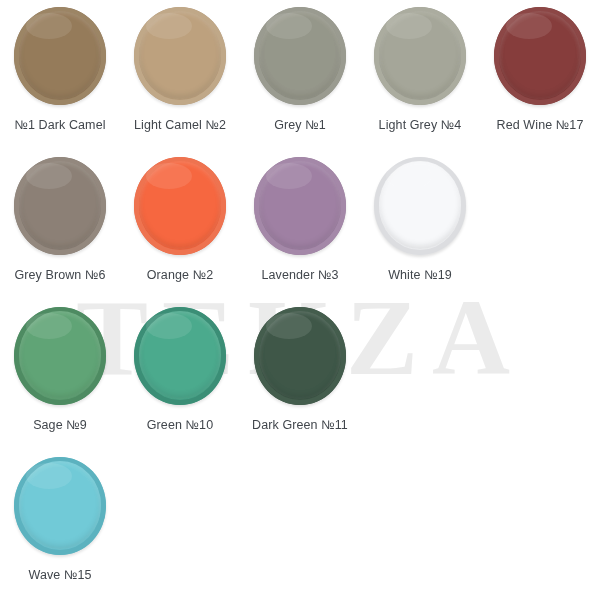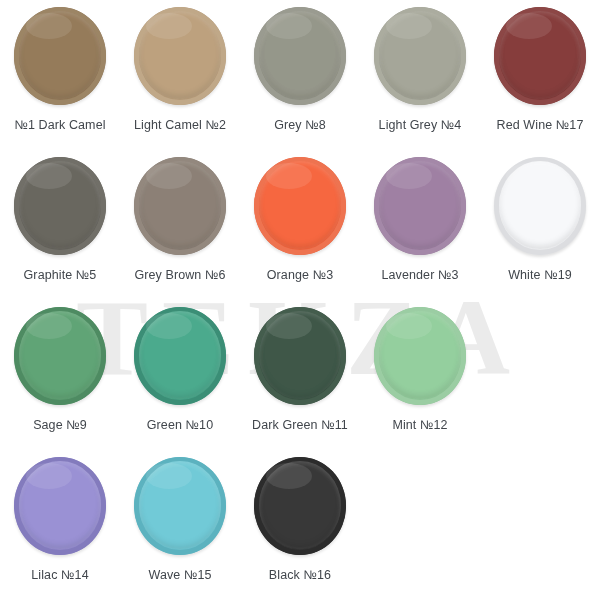--- a/index.html
+++ b/index.html
@@ -140,21 +140,21 @@
             </div>
         </div>
         <div class="swatch-label">Light Camel №2</div>
       </div>
       <div class="swatch-cell">
         <div class="disc-wrap">
           <div class="disc" style="background: rgb(141, 142, 130); box-shadow: rgba(0, 0, 0, 0.12) 0px 2px 3px, rgb(154, 155, 144) 0px 0px 0px 5px inset;">
               <span class="sheen"></span>
             </div>
         </div>
-        <div class="swatch-label">Grey №8</div>
+        <div class="swatch-label">Grey №1</div>
       </div>
       <div class="swatch-cell">
         <div class="disc-wrap">
           <div class="disc" style="background: rgb(156, 157, 144); box-shadow: rgba(0, 0, 0, 0.12) 0px 2px 3px, rgb(171, 172, 159) 0px 0px 0px 5px inset;">
               <span class="sheen"></span>
             </div>
         </div>
         <div class="swatch-label">Light Grey №4</div>
       </div>
       <div class="swatch-cell">
@@ -163,41 +163,33 @@
               <span class="sheen"></span>
             </div>
         </div>
         <div class="swatch-label">Red Wine №17</div>
       </div>
     </div>
 
     <div class="swatch-row">
       <div class="swatch-cell">
         <div class="disc-wrap">
-          <div class="disc" style="background: rgb(99, 97, 90); box-shadow: rgba(0, 0, 0, 0.12) 0px 2px 3px, rgb(113, 111, 104) 0px 0px 0px 5px inset;">
-              <span class="sheen"></span>
-            </div>
-        </div>
-        <div class="swatch-label">Graphite №5</div>
-      </div>
-      <div class="swatch-cell">
-        <div class="disc-wrap">
           <div class="disc" style="background: rgb(132, 121, 111); box-shadow: rgba(0, 0, 0, 0.12) 0px 2px 3px, rgb(147, 136, 126) 0px 0px 0px 5px inset;">
               <span class="sheen"></span>
             </div>
         </div>
         <div class="swatch-label">Grey Brown №6</div>
       </div>
       <div class="swatch-cell">
         <div class="disc-wrap">
           <div class="disc" style="background: rgb(232, 97, 60); box-shadow: rgba(0, 0, 0, 0.12) 0px 2px 3px, rgb(238, 115, 80) 0px 0px 0px 5px inset;">
               <span class="sheen"></span>
             </div>
         </div>
-        <div class="swatch-label">Orange №3</div>
+        <div class="swatch-label">Orange №2</div>
       </div>
       <div class="swatch-cell">
         <div class="disc-wrap">
           <div class="disc" style="background: rgb(150, 121, 154); box-shadow: rgba(0, 0, 0, 0.12) 0px 2px 3px, rgb(164, 136, 168) 0px 0px 0px 5px inset;">
               <span class="sheen"></span>
             </div>
         </div>
         <div class="swatch-label">Lavender №3</div>
       </div>
       <div class="swatch-cell">
@@ -228,53 +220,29 @@
         <div class="swatch-label">Green №10</div>
       </div>
       <div class="swatch-cell">
         <div class="disc-wrap">
           <div class="disc" style="background: rgb(59, 82, 68); box-shadow: rgba(0, 0, 0, 0.12) 0px 2px 3px, rgb(68, 93, 77) 0px 0px 0px 5px inset;">
               <span class="sheen"></span>
             </div>
         </div>
         <div class="swatch-label">Dark Green №11</div>
       </div>
-      <div class="swatch-cell">
-        <div class="disc-wrap">
-          <div class="disc" style="background: rgb(140, 195, 149); box-shadow: rgba(0, 0, 0, 0.12) 0px 2px 3px, rgb(155, 205, 163) 0px 0px 0px 5px inset;">
-              <span class="sheen"></span>
-            </div>
-        </div>
-        <div class="swatch-label">Mint №12</div>
-      </div>
       <div class="swatch-cell empty"></div>
     </div>
 
     <div class="swatch-row">
       <div class="swatch-cell">
         <div class="disc-wrap">
-          <div class="disc" style="background: rgb(145, 137, 200); box-shadow: rgba(0, 0, 0, 0.12) 0px 2px 3px, rgb(131, 123, 189) 0px 0px 0px 5px inset;">
-              <span class="sheen"></span>
-            </div>
-        </div>
-        <div class="swatch-label">Lilac №14</div>
-      </div>
-      <div class="swatch-cell">
-        <div class="disc-wrap">
           <div class="disc" style="background: rgb(107, 191, 203); box-shadow: rgba(0, 0, 0, 0.12) 0px 2px 3px, rgb(92, 178, 191) 0px 0px 0px 5px inset;">
               <span class="sheen"></span>
             </div>
         </div>
         <div class="swatch-label">Wave №15</div>
-      </div>
-      <div class="swatch-cell">
-        <div class="disc-wrap">
-          <div class="disc" style="background: rgb(53, 53, 53); box-shadow: rgba(0, 0, 0, 0.12) 0px 2px 3px, rgb(44, 44, 44) 0px 0px 0px 5px inset;">
-              <span class="sheen"></span>
-            </div>
-        </div>
-        <div class="swatch-label">Black №16</div>
       </div>
       <div class="swatch-cell empty"></div>
     </div>
 
   </div>
 </div>
 
 </body></html>

